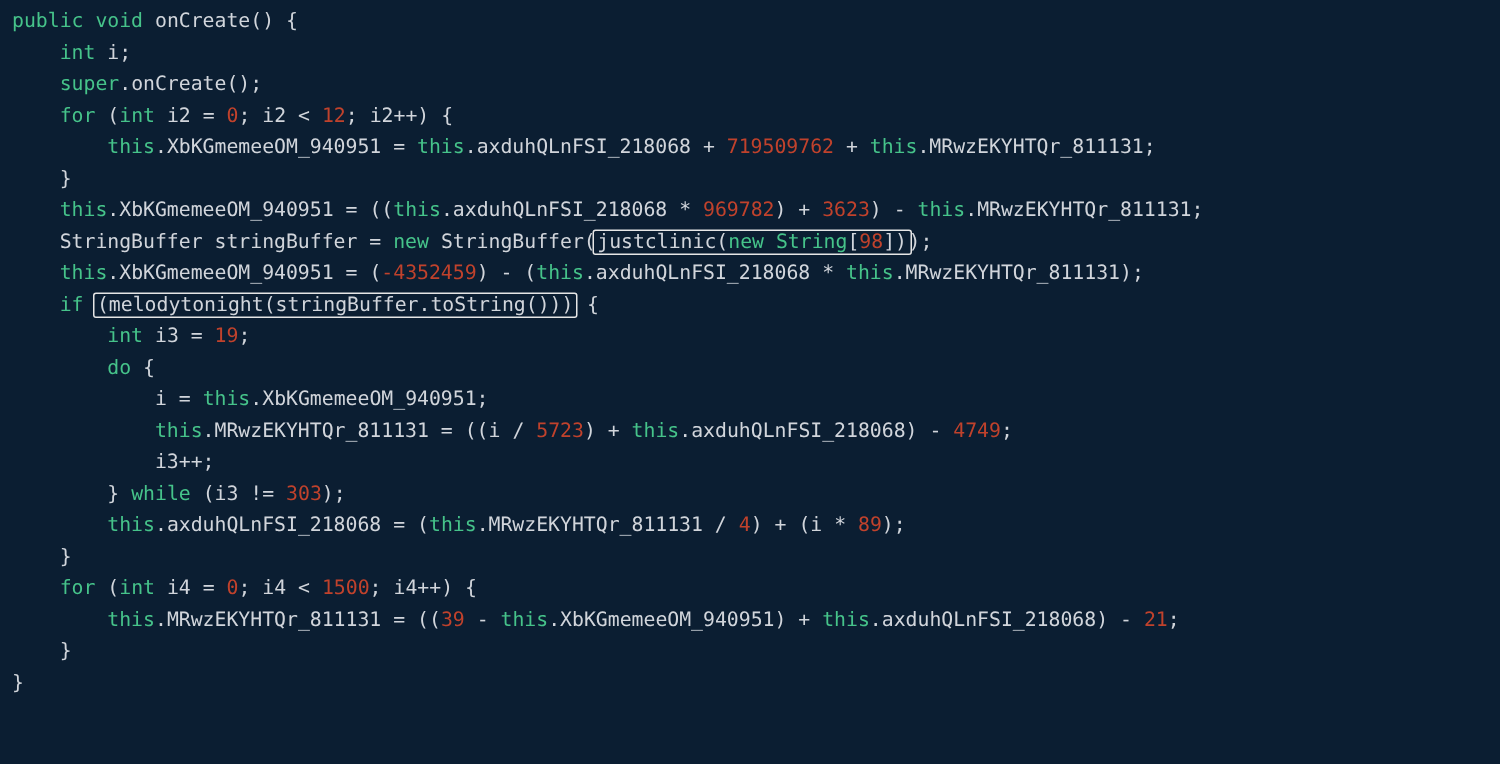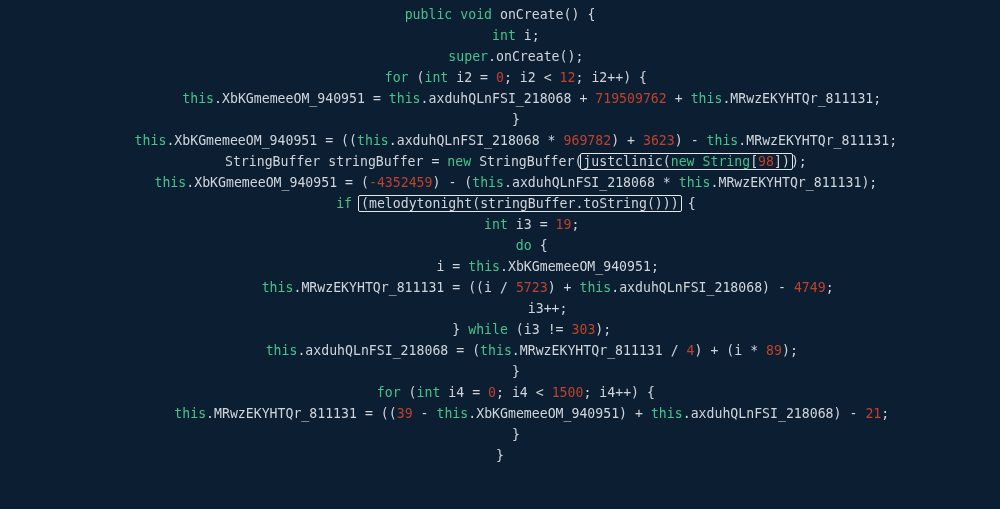--- a/index.html
+++ b/index.html
@@ -12,21 +12,20 @@
     font-size: 13.2px;
     line-height: 21px;
     overflow: hidden;
   }
   pre.code {
     margin: 0;
     padding: 4px 8px 6px 8px;
     white-space: pre-wrap;
     word-break: break-word;
     color: #d1d5db;
-    text-align: center;
   }
   
   .kw    { color: #46c38a; }               
   .id    { color: #d1d5db; }               
   .op    { color: #d1d5db; }               
   .num   { color: #c0422c; }               
   .call  { color: #d1d5db; }               
   .lit   { color: #46c38a; }               
 
   .boxed {

